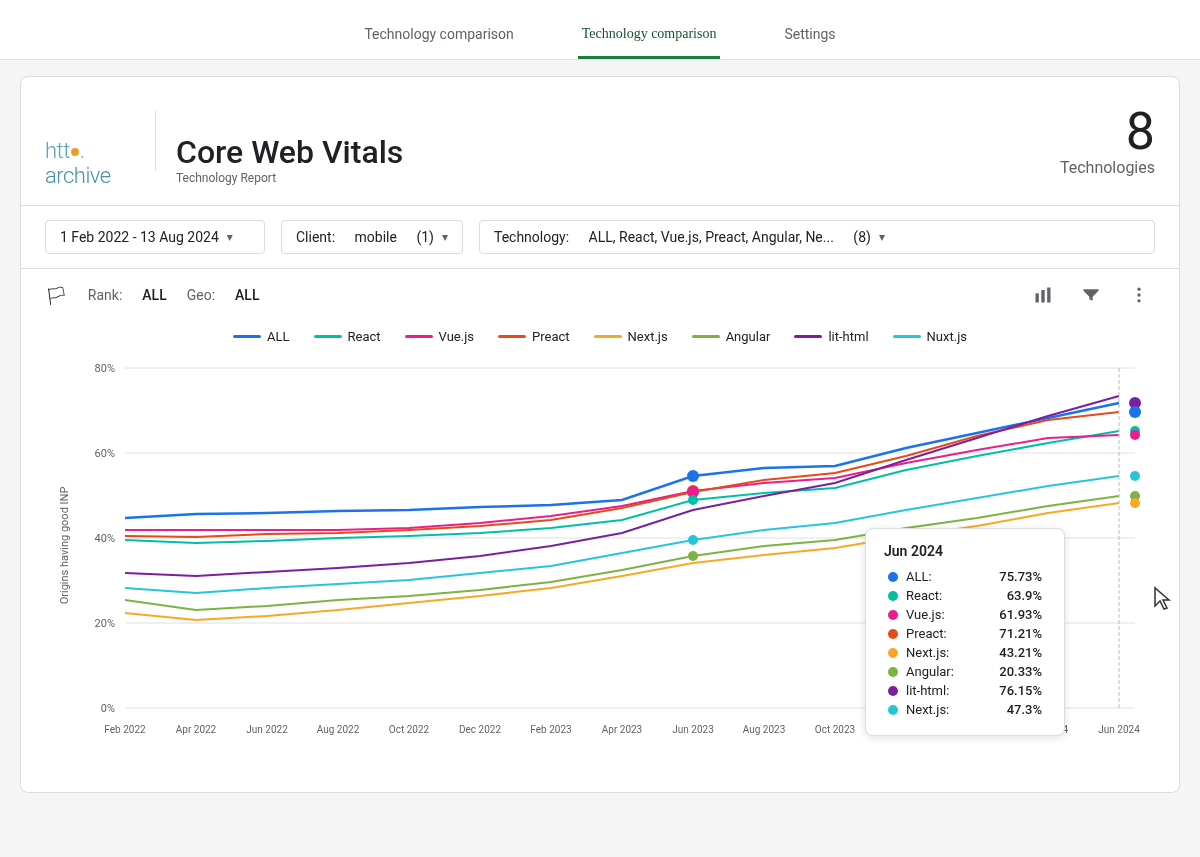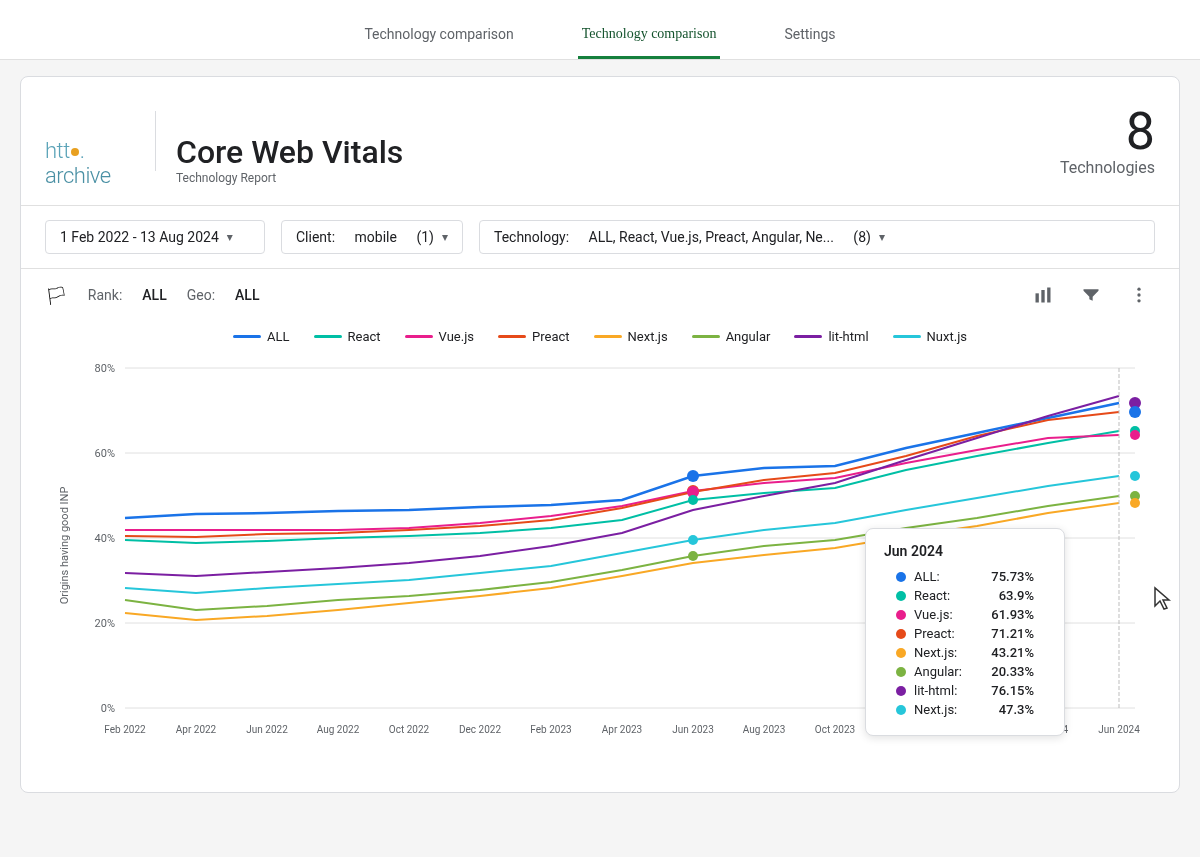--- a/index.html
+++ b/index.html
@@ -199,21 +199,21 @@
       font-weight: 600;
       color: #202124;
       margin-bottom: 10px;
     }
     .tooltip-row {
       display: flex;
       align-items: center;
       gap: 8px;
       font-size: 13px;
       color: #202124;
-      margin: 4px 12px;
+      margin: 4px 4px;
     }
     .tooltip-dot {
       width: 10px; height: 10px;
       border-radius: 50%;
       flex-shrink: 0;
     }
     .tooltip-label { flex: 1; }
     .tooltip-value { font-weight: 500; }
   </style>
 </head>

